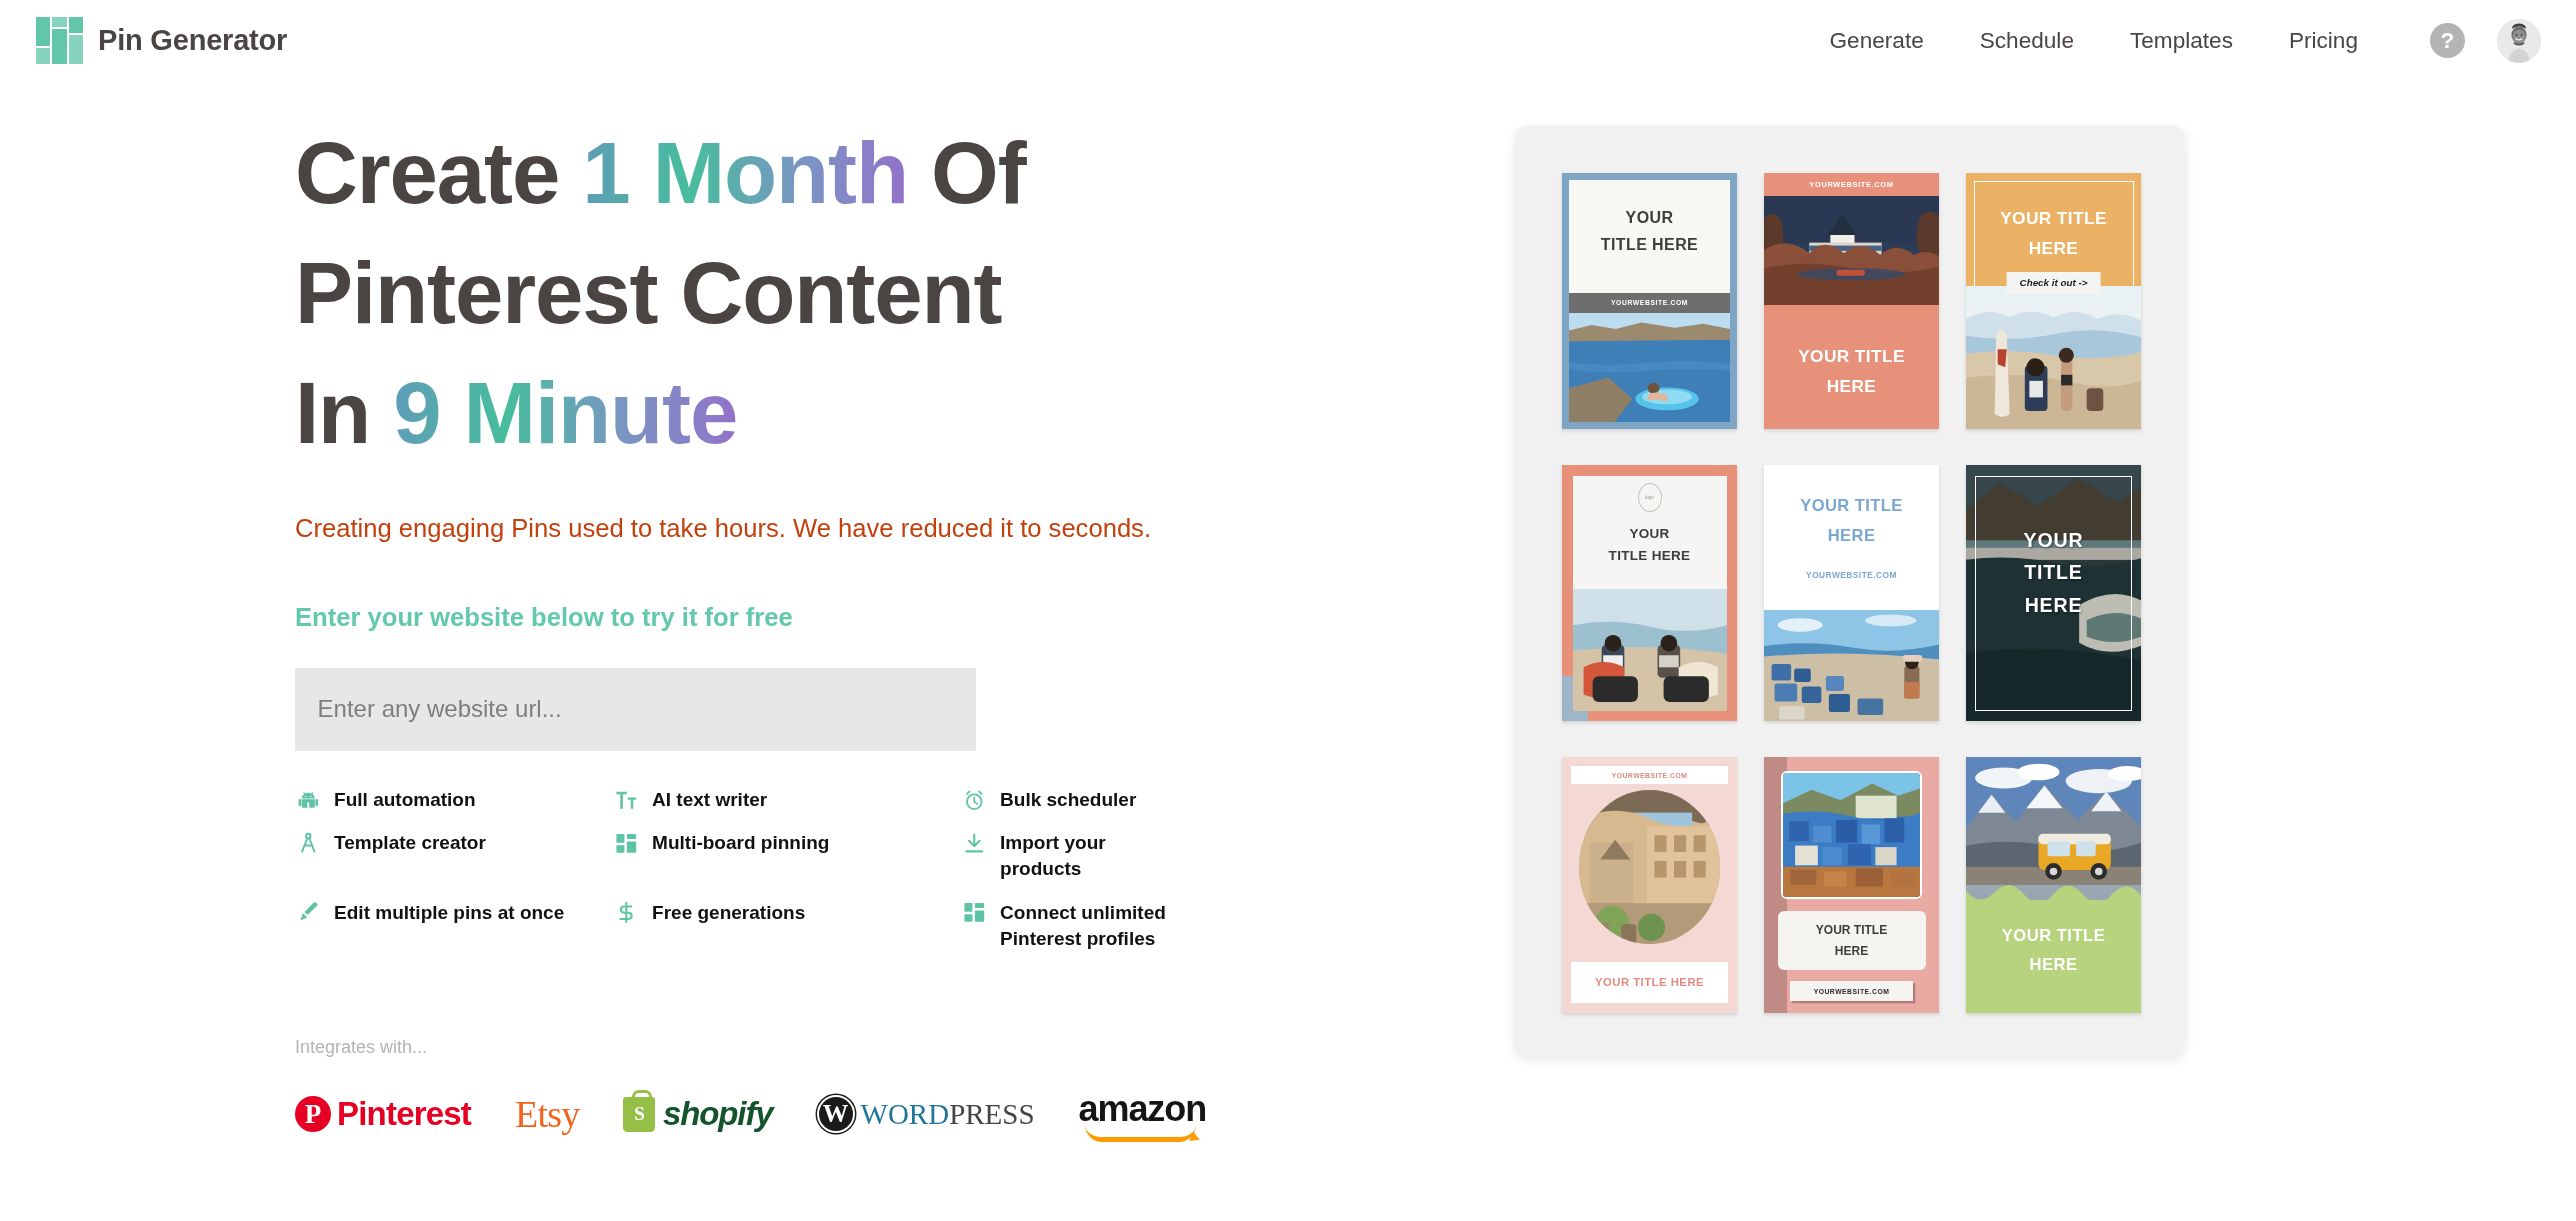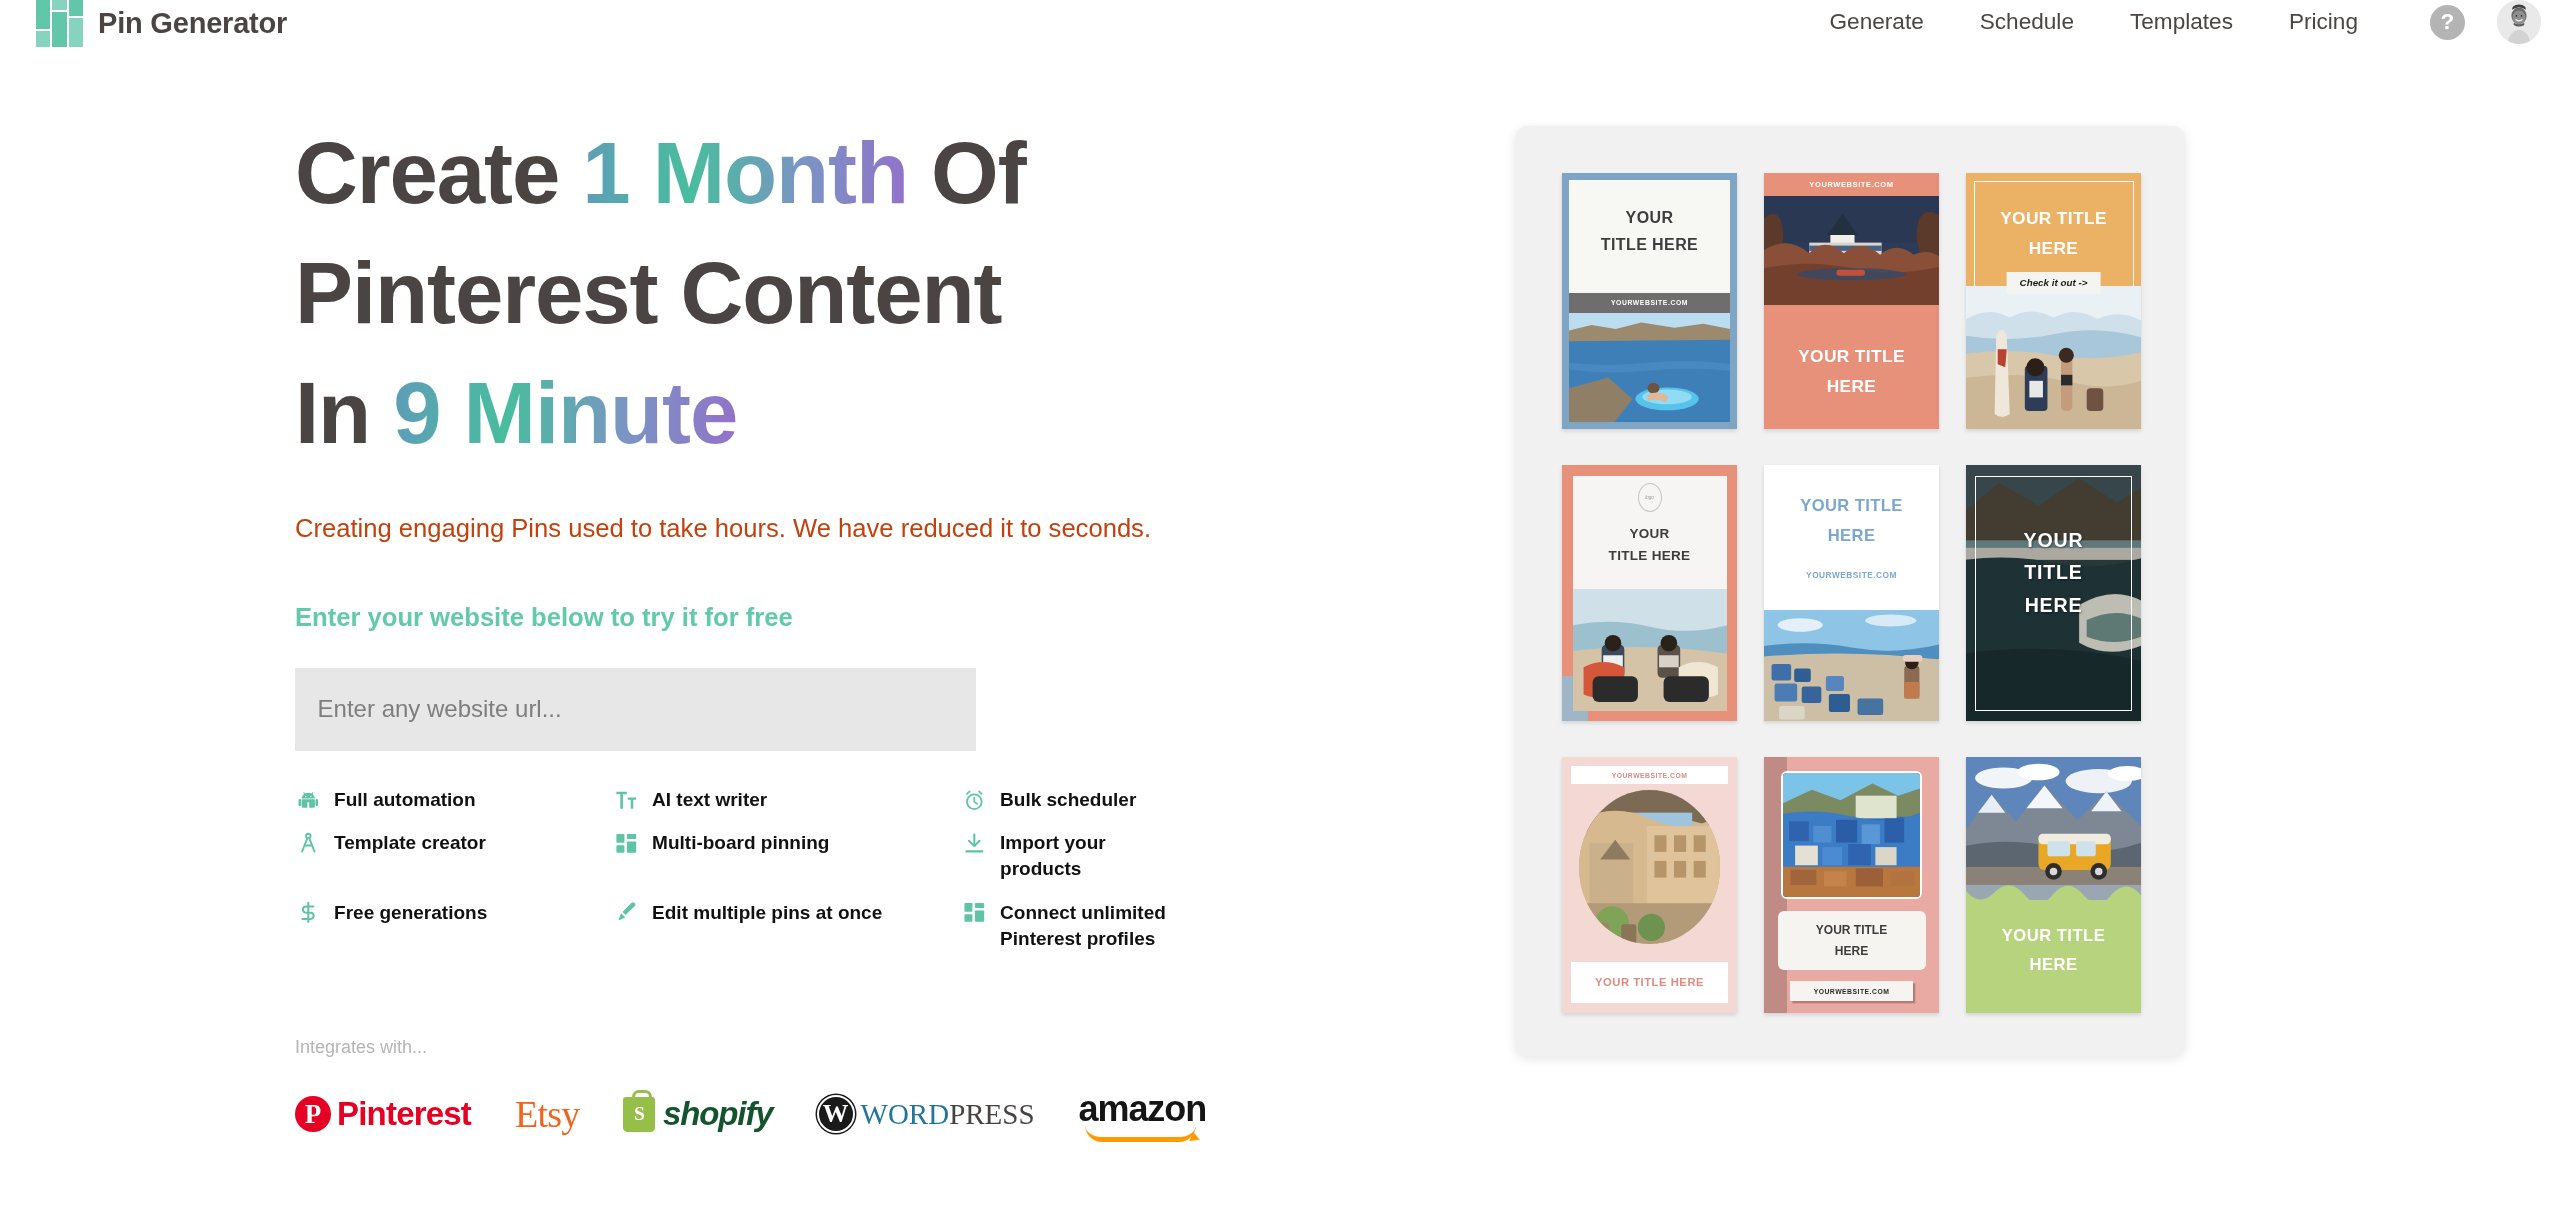--- a/index.html
+++ b/index.html
@@ -7,21 +7,21 @@
     width: 2576px; height: 1221px;
     background: #ffffff;
     font-family: "Liberation Sans", sans-serif;
     overflow: hidden;
   }
 
   
   .header {
     position: absolute; top: 0; left: 0;
     width: 2576px; height: 81px;
-    display: flex; align-items: flex-start;
+    display: flex; align-items: center;
   }
   .brand { display: flex; align-items: center; margin-left: 36px; }
   .logo-grid {
     width: 47px; height: 47px;
     display: grid;
     grid-template-columns: 1fr 1fr 1fr;
     grid-template-rows: repeat(8, 1fr);
     gap: 2.3px;
   }
   .logo-cell { background: #5ec4a5; }
@@ -382,36 +382,36 @@
           <path d="M12 2.6v12"></path>
           <path d="M6.4 9.4L12 15l5.6-5.6"></path>
           <path d="M3.6 20.6h16.8"></path>
         </svg>
     </span>
     <span class="feat-txt">Import your products</span>
   </div>
 
   <div class="feat">
     <span class="feat-ico">
+      <svg viewBox="0 0 24 24" fill="currentColor">
+          <path d="M20.4 1.9a2 2 0 00-2.8 0L7.9 11.6l3.4 3.4 9.7-9.7a2 2 0 00-.6-3.4z"></path>
+          <path d="M6.6 13.1l-2.5 5.4a1 1 0 001.4 1.4l5.4-2.5-4.3-4.3z"></path>
+        </svg>
+    </span>
+    <span class="feat-txt">Edit multiple pins at once</span>
+  </div>
+
+  <div class="feat">
+    <span class="feat-ico">
       <svg viewBox="0 0 24 24" fill="none" stroke="currentColor" stroke-width="2.1" stroke-linecap="round">
           <path d="M12 1.8v20.4"></path>
           <path d="M17.4 5.8H9.6a3.3 3.3 0 000 6.6h4.8a3.3 3.3 0 010 6.6H5.8"></path>
         </svg>
     </span>
     <span class="feat-txt">Free generations</span>
-  </div>
-
-  <div class="feat">
-    <span class="feat-ico">
-      <svg viewBox="0 0 24 24" fill="currentColor">
-          <path d="M20.4 1.9a2 2 0 00-2.8 0L7.9 11.6l3.4 3.4 9.7-9.7a2 2 0 00-.6-3.4z"></path>
-          <path d="M6.6 13.1l-2.5 5.4a1 1 0 001.4 1.4l5.4-2.5-4.3-4.3z"></path>
-        </svg>
-    </span>
-    <span class="feat-txt">Edit multiple pins at once</span>
   </div>
 
   <div class="feat">
     <span class="feat-ico">
       <svg viewBox="0 0 24 24" fill="currentColor">
           <rect x="1.5" y="2" width="8.5" height="9.5" rx="1"></rect>
           <rect x="12.6" y="2" width="9.9" height="5.5" rx="1"></rect>
           <rect x="1.5" y="14" width="8.5" height="8" rx="1"></rect>
           <rect x="12.6" y="10" width="9.9" height="12" rx="1"></rect>
         </svg>

